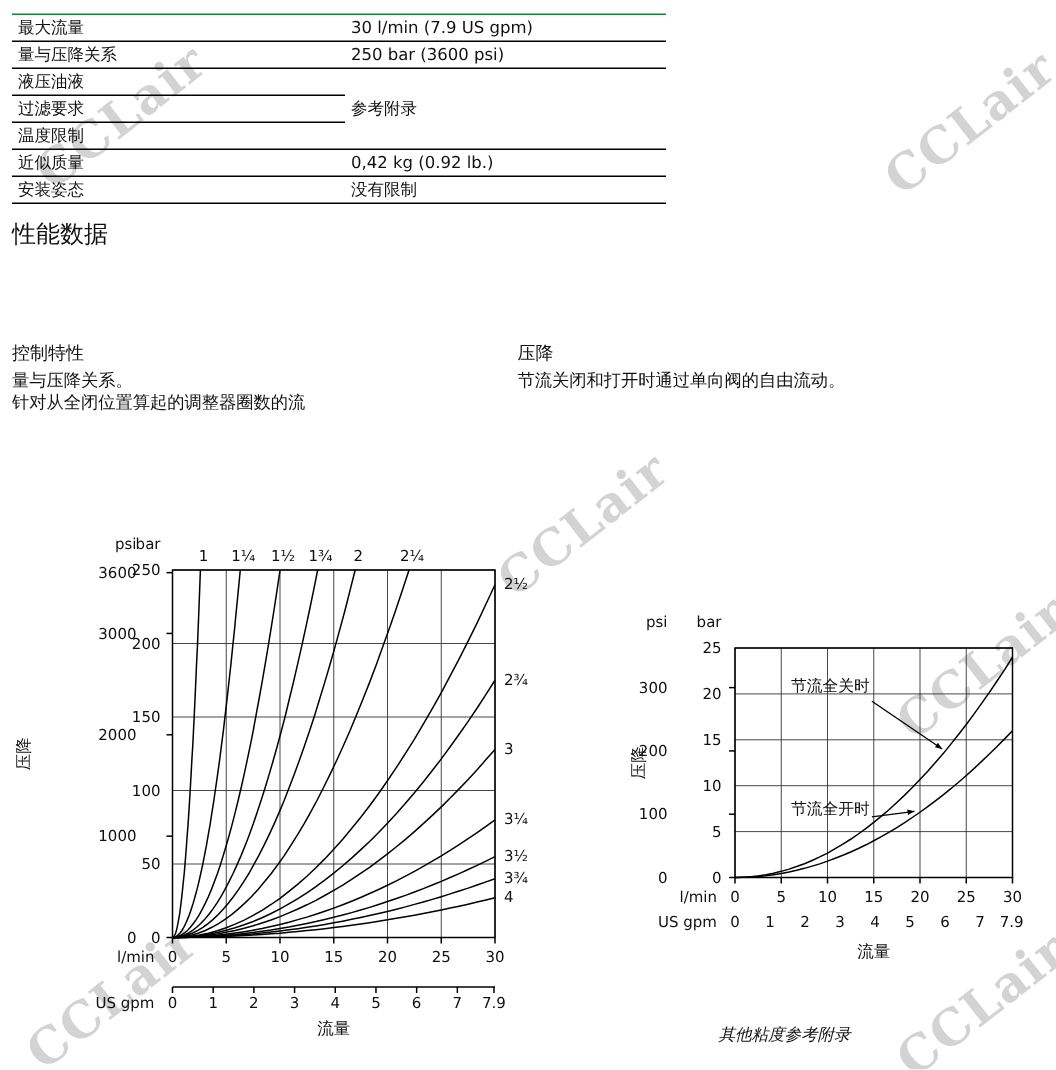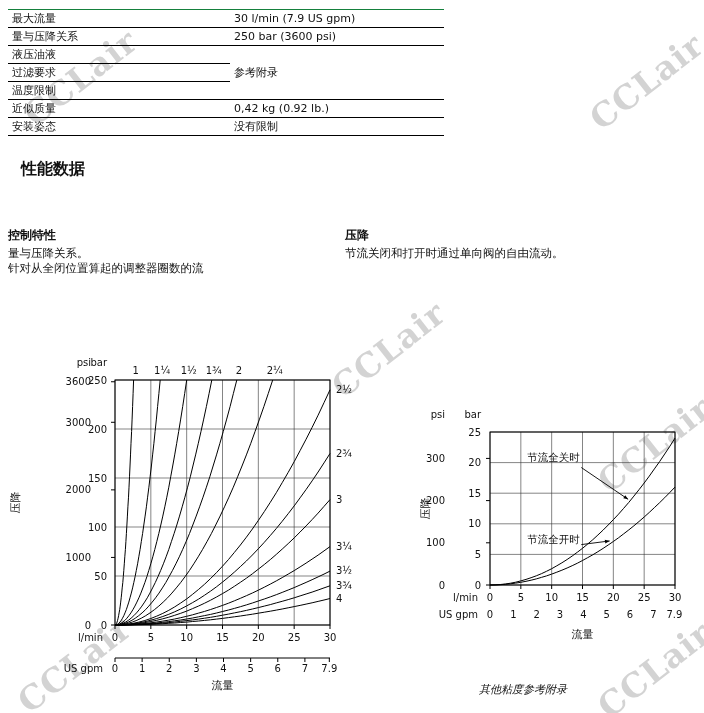--- a/index.html
+++ b/index.html
@@ -7,23 +7,23 @@
   .page{position:relative;width:704px;height:713px;background:#fff;overflow:hidden;
         font-family:"DejaVu Sans","Liberation Sans",sans-serif;color:#111}
   .wm{position:absolute;font-family:"DejaVu Serif","Liberation Serif",serif;font-weight:bold;
       font-size:33px;color:#b0b0b0;opacity:.55;transform:rotate(-38deg);letter-spacing:1px;
       pointer-events:none;white-space:nowrap}
   table.spec-table{position:absolute;left:8px;top:9px;width:436px;border-collapse:collapse;
       font-size:11px;line-height:13px}
   table.spec-table td{border-top:1px solid #15803d;border-bottom:1px solid #000;
       padding:2px 4px;vertical-align:middle;height:16px}
   table.spec-table td.c1{width:222px}
-  .section-title{position:absolute;left:8px;top:146px;margin:13px;font-size:16px;font-weight:700}
+  .section-title{position:absolute;left:8px;top:146px;margin:0;font-size:16px;font-weight:400}
   .intro{position:absolute;left:8px;top:181px;font-size:11.5px;line-height:15px}
-  .col-head{position:absolute;font-size:12px;font-weight:bold}
+  .col-head{position:absolute;font-size:12px;font-weight:normal}
   .col-body{position:absolute;font-size:11.5px;line-height:15px}
   .footnote{position:absolute;left:479px;top:682px;font-size:11px;font-style:italic}
   svg{position:absolute;overflow:visible}
   #chart1{left:5px;top:350px}
   #chart2{left:415px;top:398px}
   svg text{font-family:"DejaVu Sans","Liberation Sans",sans-serif}
 </style>
 </head>
 <body>
 

